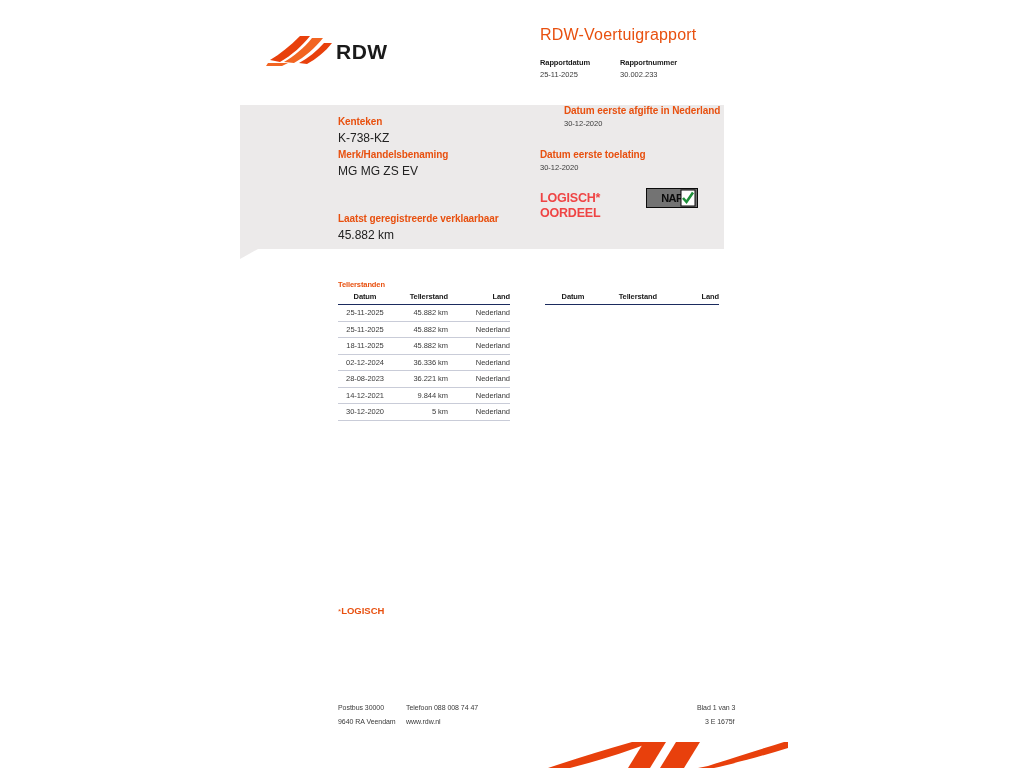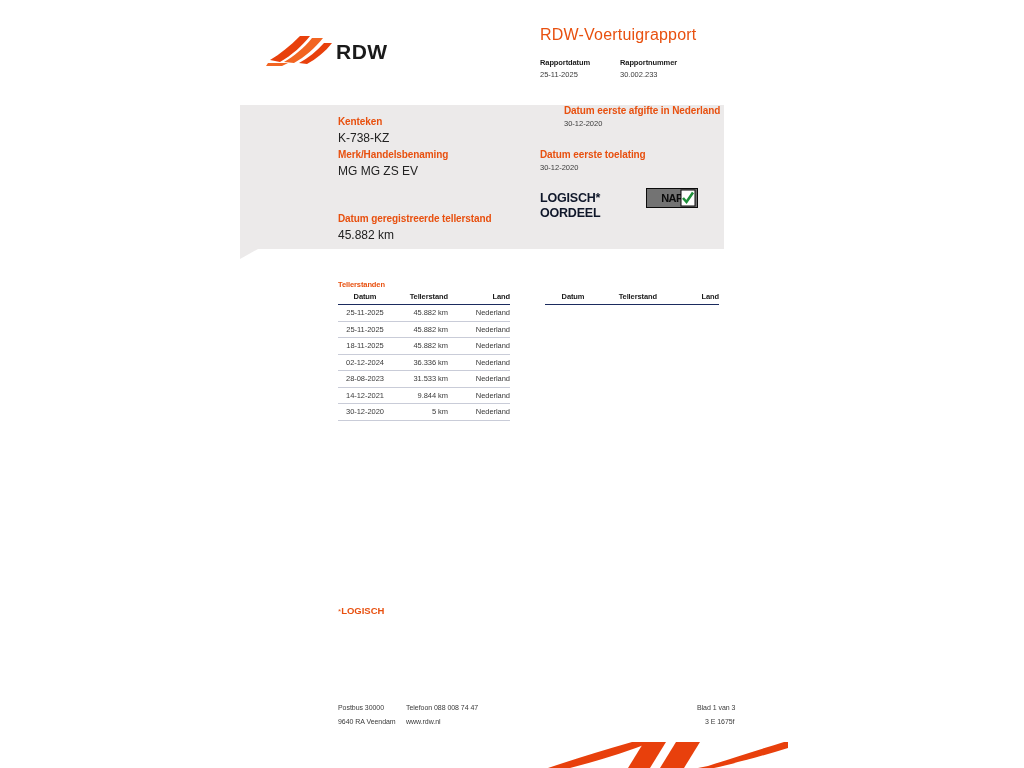--- a/index.html
+++ b/index.html
@@ -80,21 +80,21 @@
   .fld .val.small { font-size: 7.5px; color: #3a3a3a; margin-top: 3px; }
 
   #f-kenteken      { left: 338px; top: 116px; }
   #f-merk          { left: 338px; top: 149px; }
   #f-teller        { left: 338px; top: 213px; }
   #f-afgifte       { left: 540px; top: 105px; margin-left: 24px; }
   #f-toelating     { left: 540px; top: 149px; }
 
   .verdict {
     position: absolute; left: 540px; top: 191px;
-    font-size: 12.5px; font-weight: bold; color: #0f172a;
+    font-size: 12.5px; font-weight: bold; color: #ef4444;
     line-height: 15px; letter-spacing: -.2px;
   }
 
   .nap-badge {
     position: absolute; left: 646px; top: 188px;
     width: 52px; height: 20px;
     background: #737373;
     border: 1px solid #0b0b0b;
     display: flex; align-items: center; justify-content: center;
   }
@@ -200,21 +200,21 @@
     <div class="lbl">Kenteken</div>
     <div class="val">K-738-KZ</div>
   </div>
 
   <div class="fld" id="f-merk">
     <div class="lbl">Merk/Handelsbenaming</div>
     <div class="val">MG MG ZS EV</div>
   </div>
 
   <div class="fld" id="f-teller">
-    <div class="lbl">Datum geregistreerde tellerstand</div>
+    <div class="lbl">Laatst geregistreerde verklaarbaar</div>
     <div class="val">45.882 km</div>
   </div>
 
   <div class="fld" id="f-afgifte">
     <div class="lbl">Datum eerste afgifte in Nederland</div>
     <div class="val small">30-12-2020</div>
   </div>
 
   <div class="fld" id="f-toelating">
     <div class="lbl">Datum eerste toelating</div>
@@ -260,21 +260,21 @@
           <td class="c-stand">45.882 km</td>
           <td class="c-land">Nederland</td>
         </tr>
         <tr>
           <td class="c-datum">02-12-2024</td>
           <td class="c-stand">36.336 km</td>
           <td class="c-land">Nederland</td>
         </tr>
         <tr>
           <td class="c-datum">28-08-2023</td>
-          <td class="c-stand">31.533 km</td>
+          <td class="c-stand">36.221 km</td>
           <td class="c-land">Nederland</td>
         </tr>
         <tr>
           <td class="c-datum">14-12-2021</td>
           <td class="c-stand">9.844 km</td>
           <td class="c-land">Nederland</td>
         </tr>
         <tr>
           <td class="c-datum">30-12-2020</td>
           <td class="c-stand">5 km</td>

